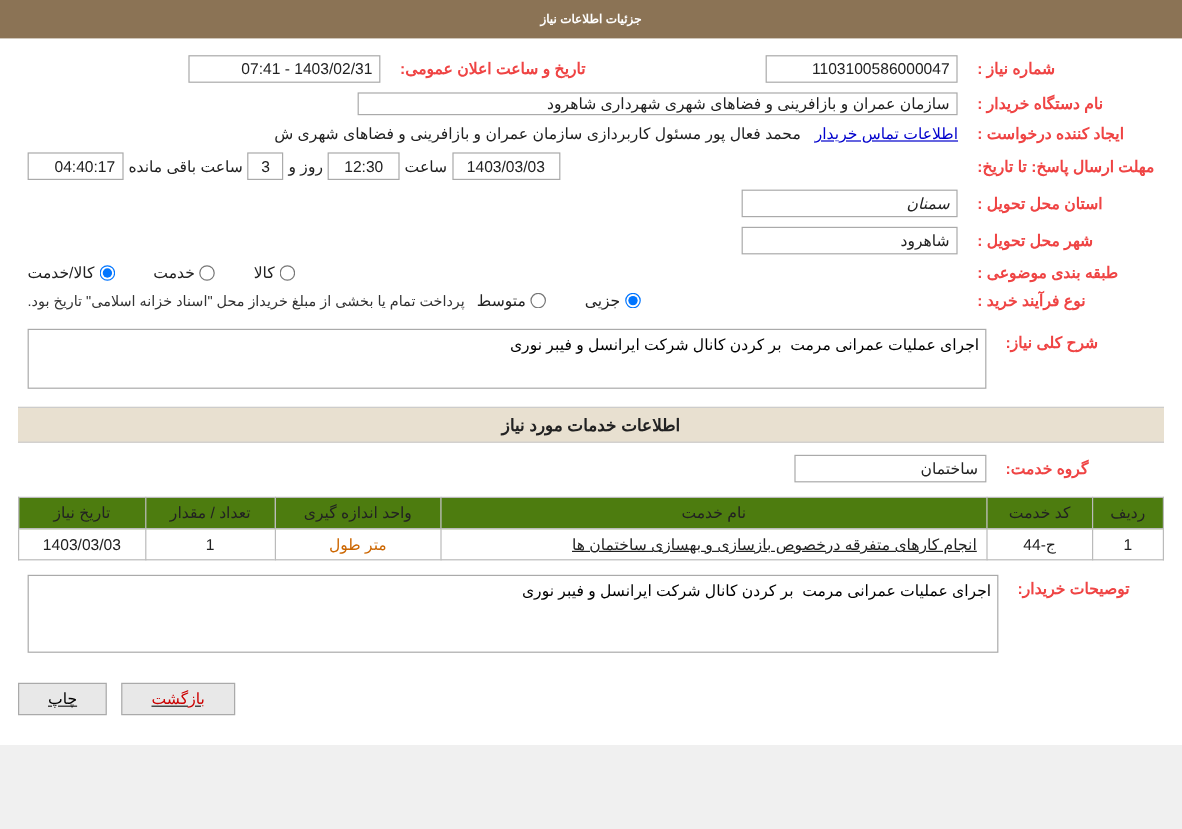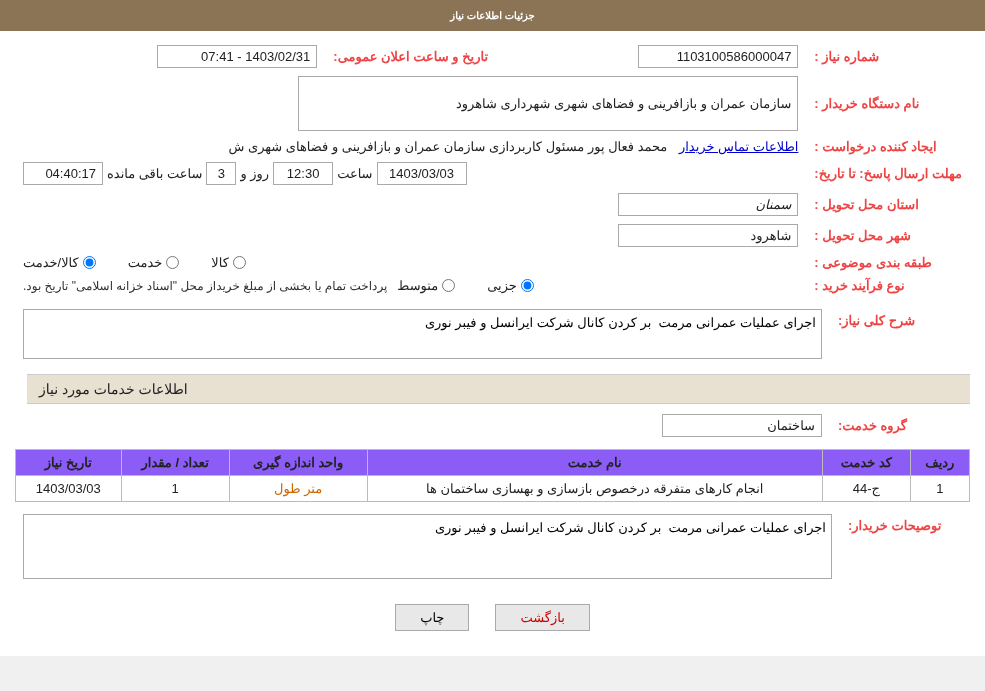--- a/index.html
+++ b/index.html
@@ -49,36 +49,36 @@
       border: 1px solid #aaa;
       background: #fff;
       padding: 3px 6px;
       display: inline-block;
       min-width: 160px;
       text-align: right;
     }
     .input-box-wide {
       border: 1px solid #aaa;
       background: #fff;
-      padding: 19px 6px;
+      padding: 1px 6px;
       display: inline-block;
       min-width: 320px;
       text-align: right;
     }
     .link-blue {
       color: #0000cc;
       text-decoration: underline;
     }
     .section-title {
       background: #e8e0d0;
-      font-weight: normal;
+      font-weight: bold;
       font-size: 14px;
-      text-align: left;
+      text-align: center;
       padding: 6px 12px;
-      margin: 8px 0 6px 12px;
+      margin: 8px 0 6px 0;
       border-top: 1px solid #ccc;
       border-bottom: 1px solid #ccc;
     }
     .row-flex {
       display: flex;
       align-items: center;
       gap: 4px;
       flex-direction: row-reverse;
     }
     .radio-group {
@@ -92,55 +92,56 @@
       align-items: center;
       gap: 4px;
       flex-direction: row-reverse;
     }
     .data-grid {
       width: 100%;
       border-collapse: collapse;
       margin: 8px 0;
     }
     .data-grid th {
-      background: #8b5cf6;
+      background: #4d7c0f;
       border: 1px solid #bbb;
       padding: 5px 8px;
       text-align: center;
-      font-weight: bold;
+      font-weight: normal;
     }
     .data-grid td {
       border: 1px solid #bbb;
       padding: 5px 8px;
       text-align: center;
     }
     .data-grid td.text-right {
-      text-align: center;
+      text-align: right;
+      text-decoration: underline;
     }
     .data-grid td.orange {
       color: #cc6600;
     }
     .textarea-box {
       width: 100%;
       min-height: 60px;
       border: 1px solid #aaa;
       background: #fff;
       padding: 5px;
       text-align: right;
       resize: none;
       font-family: Tahoma, Arial, sans-serif;
       font-size: 13px;
     }
     .button-bar {
       text-align: center;
       padding: 10px 0 15px 0;
       display: flex;
-      justify-content: center;
-      gap: 26px;
+      gap: 12px;
       flex-direction: row-reverse;
+      text-decoration: underline;
     }
     .btn-print {
       background: #e8e8e8;
       border: 1px solid #aaa;
       padding: 5px 24px;
       cursor: pointer;
       font-size: 13px;
       font-family: Tahoma, Arial, sans-serif;
     }
     .btn-back {

